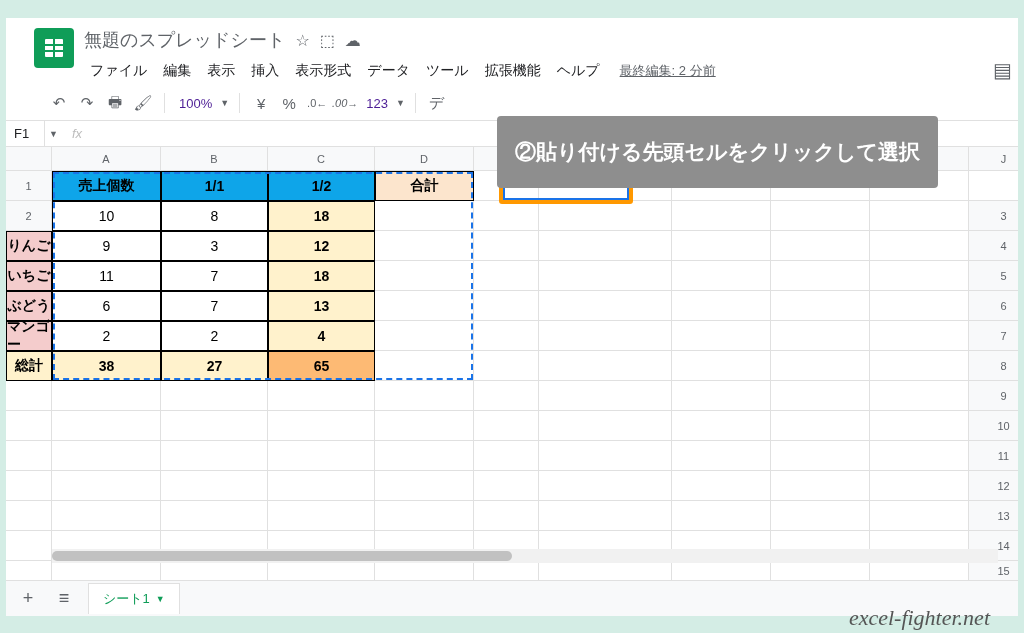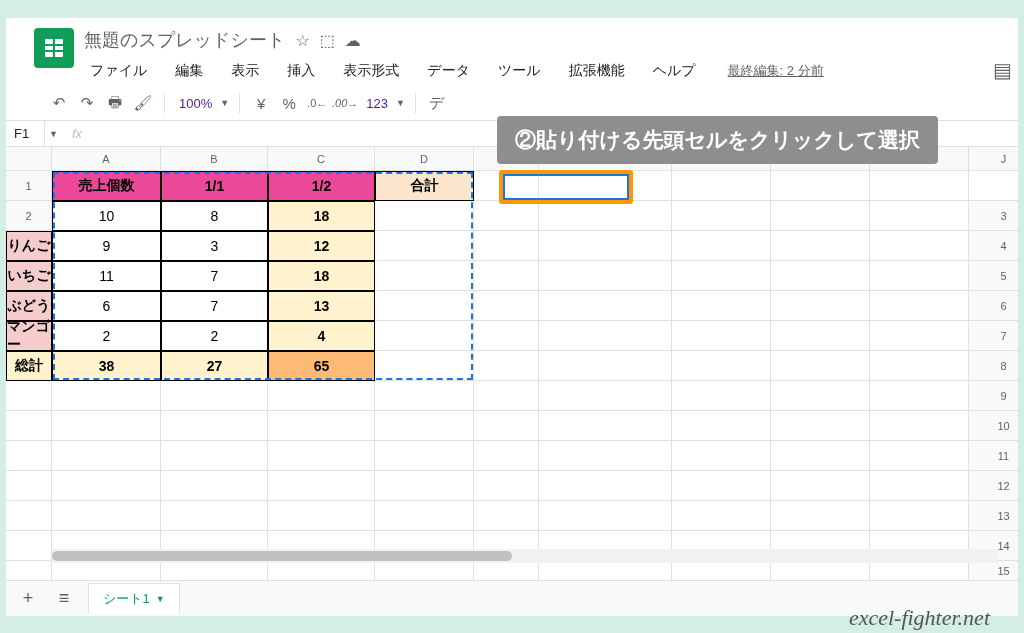--- a/index.html
+++ b/index.html
@@ -5,46 +5,46 @@
 * { margin: 0; padding: 0; box-sizing: border-box; font-family: Arial, "Hiragino Sans", sans-serif; }
 body { background: #d4ede5; width: 1024px; height: 633px; position: relative; overflow: hidden; }
 .app { background: #fff; margin: 18px 6px 18px 6px; height: 598px; position: relative; }
 .header { display: flex; align-items: flex-start; padding: 10px 14px 4px 28px; }
 .logo { width: 40px; height: 40px; background: #0f9d58; border-radius: 4px; display: flex; align-items: center; justify-content: center; margin-right: 10px; }
 .logo svg { width: 24px; height: 24px; }
 .title-row { display: flex; align-items: center; gap: 10px; }
 .title { font-size: 18px; color: #5f6368; }
 .title-icons { display: flex; gap: 10px; color: #5f6368; font-size: 16px; }
 .title-icons span { cursor: pointer; }
-.menubar { display: flex; gap: 16px; margin-top: 6px; align-items: center; }
+.menubar { display: flex; gap: 4px; margin-top: 6px; align-items: center; }
 .menubar .menu-item { font-size: 14px; color: #202124; padding: 4px 6px; cursor: pointer; }
 .last-edit { font-size: 13px; color: #5f6368; text-decoration: underline; margin-left: 10px; cursor: pointer; }
 .toolbar { display: flex; align-items: center; gap: 6px; padding: 4px 14px 6px 42px; border-bottom: 1px solid #e0e0e0; position: relative; }
 .tb-btn { width: 22px; height: 22px; display: flex; align-items: center; justify-content: center; color: #5f6368; cursor: pointer; font-size: 15px; }
 .tb-sep { width: 1px; height: 20px; background: #e0e0e0; margin: 0 4px; }
 .zoom { font-size: 13px; color: #4c1d95; padding: 0 4px; cursor: pointer; }
 .toolbar .dd { font-size: 9px; color: #5f6368; margin-left: -2px; }
 .formula-bar { display: flex; align-items: center; border-bottom: 1px solid #e0e0e0; height: 26px; }
 .name-box { width: 39px; padding: 0 8px; font-size: 13px; color: #202124; border-right: 1px solid #e0e0e0; height: 100%; display: flex; align-items: center; }
 .fx { padding: 0 10px; color: #bdbdbd; font-style: italic; font-size: 13px; }
 .grid-wrap { position: relative; overflow: hidden; height: 452px; }
 .grid { display: grid; grid-template-columns: 46px 109px 107px 107px 99px 65px 133px 99px 99px 99px 70px; }
 .col-head, .row-head, .corner { background: #f8f9fa; border-right: 1px solid #e0e0e0; border-bottom: 1px solid #e0e0e0; font-size: 11px; color: #5f6368; display: flex; align-items: center; justify-content: center; height: 24px; cursor: pointer; }
 .row-head { height: 30px; }
 .corner { height: 24px; }
 .cell { border-right: 1px solid #e0e0e0; border-bottom: 1px solid #e0e0e0; height: 30px; display: flex; align-items: center; justify-content: center; font-size: 14px; background: #fff; cursor: cell; }
-.hdr-blue { background: #ec4899; font-weight: bold; border: 1px solid #000 !important; }
+.hdr-blue { background: #0ea5e9; font-weight: bold; border: 1px solid #000 !important; }
 .hdr-orange { background: #fce5cd; font-weight: bold; border: 1px solid #000 !important; }
 .row-pink { background: #f4cccc; font-weight: bold; border: 1px solid #000 !important; }
 .data-cell { border: 1px solid #000 !important; }
 .sum-col { background: #fff2cc; font-weight: bold; }
 .copy-border { position: absolute; left: 47px; top: 25px; width: 420px; height: 208px; border: 2px dashed #1a73e8; pointer-events: none; }
 .selected-cell { position: absolute; left: 493px; top: 23px; width: 134px; height: 34px; border: 4px solid #ff9800; border-radius: 3px; pointer-events: none; z-index: 5; }
 .selected-inner { position: absolute; left: 497px; top: 27px; width: 126px; height: 26px; border: 2px solid #1a73e8; pointer-events: none; z-index: 4; }
-.callout { position: absolute; right: 80px; top: 98px; background: #8e8e8e; color: #fff; font-size: 21px; font-weight: bold; padding: 10px 18px; border-radius: 4px; z-index: 10; }
+.callout { position: absolute; right: 80px; top: 98px; background: #8e8e8e; color: #fff; font-size: 21px; font-weight: bold; padding: 22px 18px; border-radius: 4px; z-index: 10; }
 .chevron-up { position: absolute; right: 14px; top: 100px; color: #5f6368; cursor: pointer; }
 .right-icon { position: absolute; right: 6px; top: 40px; }
 .sheet-tabs { position: absolute; bottom: 0; left: 0; right: 0; height: 36px; background: #f8f9fa; border-top: 1px solid #e0e0e0; display: flex; align-items: center; padding: 0 10px; gap: 12px; }
 .tab-btn { color: #5f6368; cursor: pointer; font-size: 18px; width: 24px; text-align: center; }
 .sheet-tab { background: #fff; border: 1px solid #e0e0e0; border-bottom: none; padding: 6px 14px; font-size: 13px; color: #0f9d58; font-weight: 500; cursor: pointer; display: flex; align-items: center; gap: 6px; }
 .watermark { position: absolute; right: 34px; bottom: 2px; font-size: 22px; color: #555; font-style: italic; font-family: Georgia, serif; }
 .hscroll { position: absolute; bottom: 36px; left: 46px; right: 20px; height: 14px; background: #f1f1f1; }
 .hscroll-thumb { position: absolute; left: 0; width: 460px; height: 10px; top: 2px; background: #c1c1c1; border-radius: 5px; }
 </style>
 </head>

